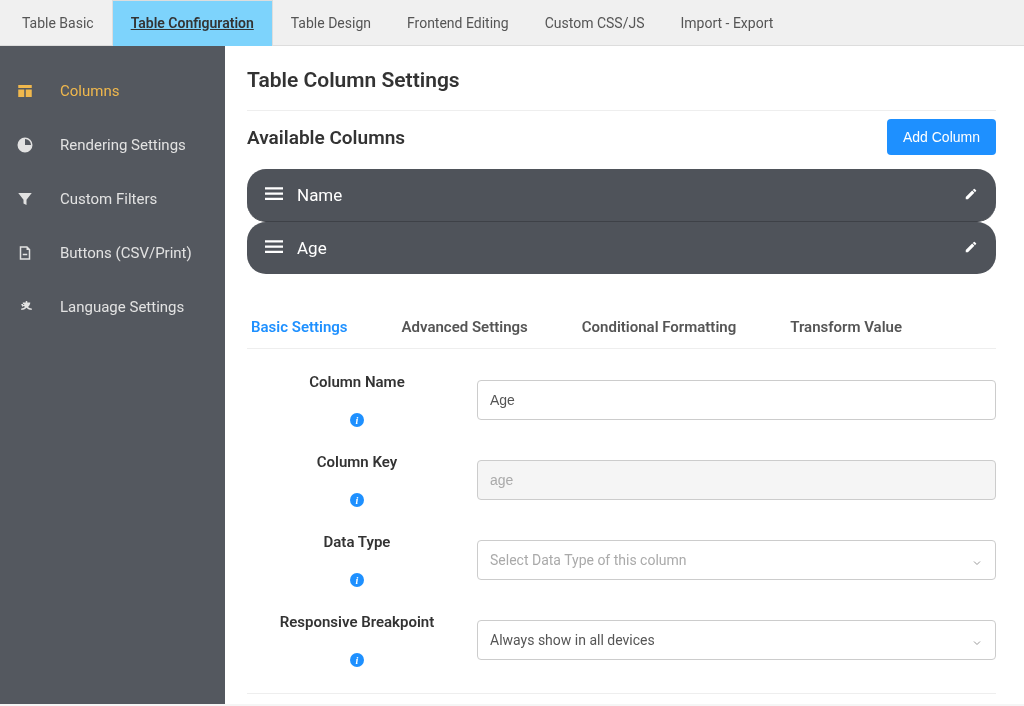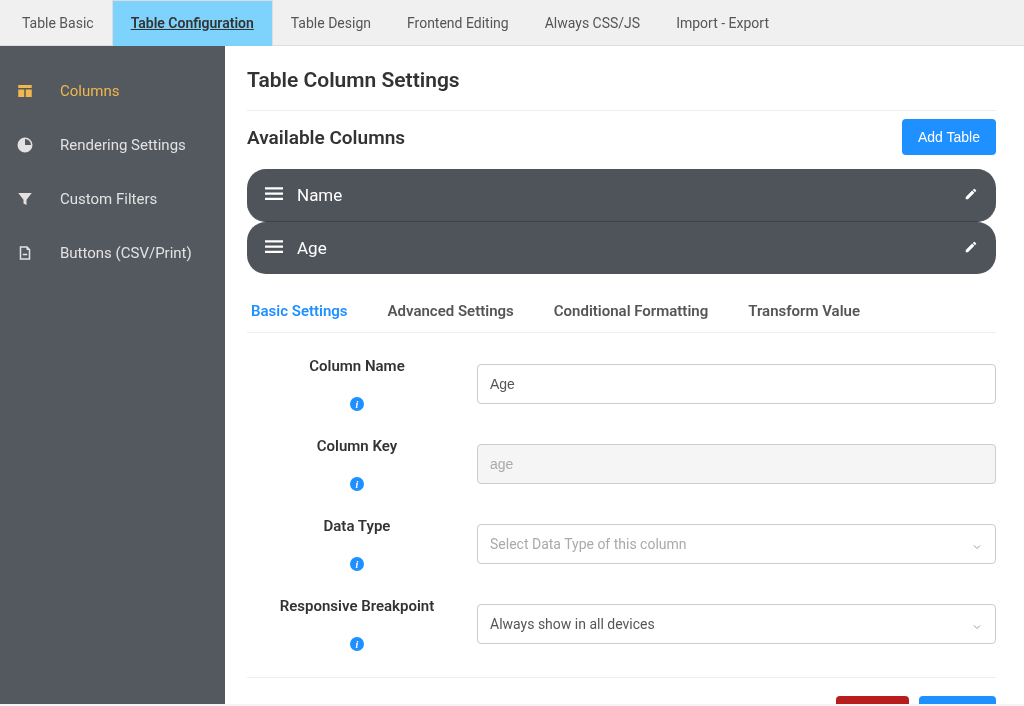--- a/index.html
+++ b/index.html
@@ -30,21 +30,21 @@
 
 
 .col-item { background: #4f535a; color: #fff; display: flex; align-items: center; justify-content: space-between; padding: 16px 18px; border-bottom: 1px solid #3e4147; cursor: pointer; border-radius: 19px; }
 .col-item:last-of-type { border-bottom: none; }
 .col-left { display: flex; align-items: center; gap: 14px; }
 .drag-icon svg { width: 18px; height: 14px; fill: #fff; }
 .edit-icon svg { width: 14px; height: 14px; fill: #fff; }
 .col-label { font-size: 17px; }
 
 
-.subtabs { display: flex; gap: 40px; border-bottom: 1px solid #eee; margin-top: 28px; padding: 0 4px 12px 4px; }
+.subtabs { display: flex; gap: 54px; border-bottom: 1px solid #eee; margin-top: 44px; padding: 0 4px 12px 4px; }
 .subtab { color: #555; font-weight: 600; cursor: pointer; font-size: 15px; }
 .subtab.active { color: #1e90ff; }
 
 
 .form { margin-top: 24px; }
 .form-row { display: flex; align-items: center; margin-bottom: 26px; }
 .form-label { width: 230px; text-align: right; padding-right: 10px; font-weight: 600; color: #333; font-size: 15px; display: flex; justify-content: flex-end; align-items: center; gap: 22px; flex-direction: column; }
 .info-icon { width: 14px; height: 14px; border-radius: 50%; background: #1e90ff; color: #fff; font-size: 10px; display: inline-flex; align-items: center; justify-content: center; font-weight: bold; font-style: italic; font-family: Georgia, serif; }
 .form-control-wrap { flex: 1; }
 .input, .select { width: 100%; padding: 11px 12px; border: 1px solid #ccc; border-radius: 4px; font-size: 14px; background: #fff; color: #555; }
@@ -57,21 +57,21 @@
 .actions { display: flex; justify-content: flex-end; gap: 10px; border-top: 1px solid #eee; padding-top: 18px; margin-top: 6px; }
 </style>
 </head>
 <body>
 
 <div class="top-tabs">
   <div class="top-tab">Table Basic</div>
   <div class="top-tab active">Table Configuration</div>
   <div class="top-tab">Table Design</div>
   <div class="top-tab">Frontend Editing</div>
-  <div class="top-tab">Always CSS/JS</div>
+  <div class="top-tab">Custom CSS/JS</div>
   <div class="top-tab">Import - Export</div>
 </div>
 
 <div class="layout">
   <div class="sidebar">
     <div class="side-item active">
       <span class="side-icon">
         <svg viewBox="0 0 24 24" fill="currentColor">
             <path d="M3 4h18v4H3V4zm0 6h8v10H3V10zm10 0h8v10h-8V10z"></path>
           </svg>
@@ -95,28 +95,36 @@
       <span>Custom Filters</span>
     </div>
     <div class="side-item">
       <span class="side-icon">
         <svg viewBox="0 0 24 24" fill="currentColor">
             <path d="M5 3h10l4 4v14H5V3zm2 2v14h10V8h-3V5H7zm2 8h6v2H9v-2z"></path>
           </svg>
       </span>
       <span>Buttons (CSV/Print)</span>
     </div>
+    <div class="side-item">
+      <span class="side-icon">
+        <svg viewBox="0 0 24 24" fill="currentColor">
+            <path d="M4 4h9v2H9c0 2 1 4 3 6-1 1-3 2-5 2v2c3 0 5-1 7-3 2 2 4 3 7 3v-2c-2 0-4-1-5-2 2-2 3-4 3-6h-4V4H4zm7 4c0 1-1 3-2 4-1-1-2-3-2-4h4z"></path>
+          </svg>
+      </span>
+      <span>Language Settings</span>
+    </div>
   </div>
 
   <div class="main">
     <h1 class="page-title">Table Column Settings</h1>
 
     <div class="section-row">
       <div class="section-title">Available Columns</div>
-      <button class="btn btn-primary">Add Table</button>
+      <button class="btn btn-primary">Add Column</button>
     </div>
 
     <div>
       <div class="col-item">
         <div class="col-left">
           <span class="drag-icon">
             <svg viewBox="0 0 24 18">
                 <rect y="0" width="24" height="3"></rect>
                 <rect y="7" width="24" height="3"></rect>
                 <rect y="14" width="24" height="3"></rect>

